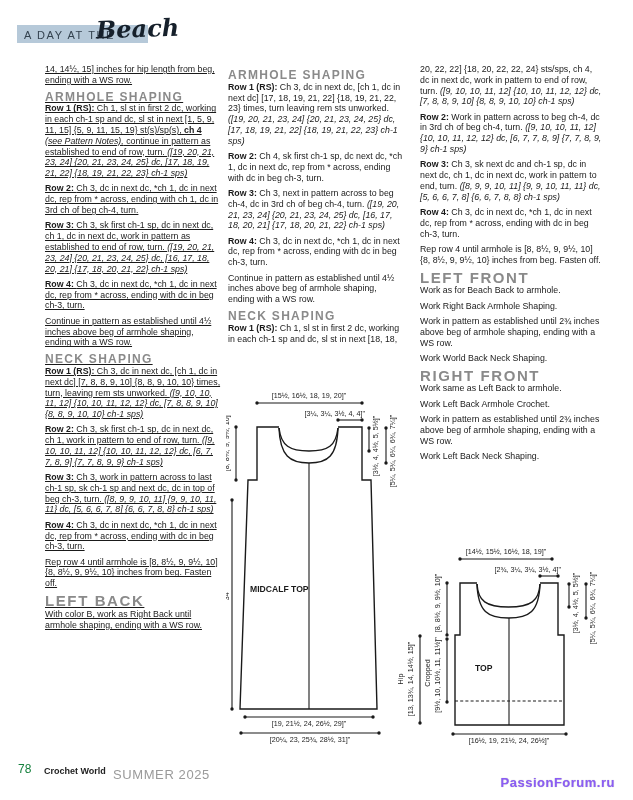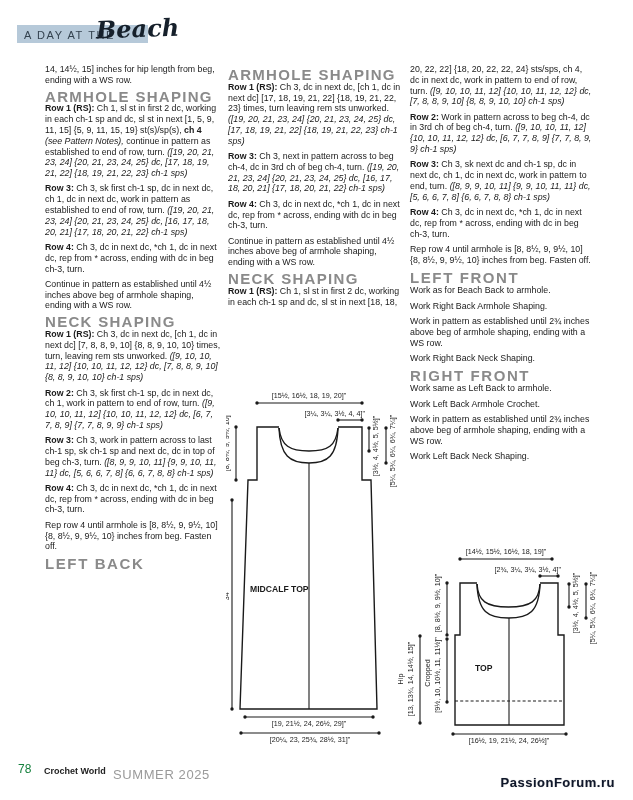--- a/index.html
+++ b/index.html
@@ -6,88 +6,91 @@
   #page{position:relative;width:633px;height:800px;background:#ffffff;overflow:hidden;
         font-family:"Liberation Sans",sans-serif;color:#1a1a1a;}
   
   #tagbar{position:absolute;left:17px;top:25px;width:131px;height:18px;background:#b6c9d9;}
   #tagprefix{position:absolute;left:24px;top:29px;font-size:11px;letter-spacing:1.6px;
         color:#33424f;font-weight:400;}
   #tagscript{position:absolute;left:96px;top:14px;font-family:"DejaVu Serif",serif;
         font-style:italic;font-weight:bold;font-size:24px;color:#16202b;transform:rotate(-2deg);}
   
   .col{position:absolute;top:64px;font-size:8.8px;line-height:10.8px;}
-  #col1{left:45px;width:176px;}
+  #col1{left:45px;width:176px;text-decoration:underline;}
   #col2{left:228px;width:176px;}
-  #col3{left:410px;width:183px;}
+  #col3{left:420px;width:183px;}
   .col p{margin:0 0 4.5px 0;}
   .col .h1{color:#8a8a8a;font-weight:bold;font-size:15px;letter-spacing:1.6px;margin:7px 0 2px 0;}
-  .col .h2{color:#8a8a8a;font-weight:bold;font-size:15px;letter-spacing:1.3px;margin:6px 0 1px 0;}
+  .col .h2{color:#8a8a8a;font-weight:bold;font-size:12px;letter-spacing:1.3px;margin:6px 0 1px 0;}
   .b{font-weight:bold;}
   .i{font-style:italic;}
   
   svg text{font-family:"Liberation Sans",sans-serif;font-size:7.2px;fill:#1a1a1a;}
   svg .dim{font-size:7.2px;}
   svg .gname{font-size:8.6px;font-weight:bold;}
   .outline{fill:none;stroke:#1a1a1a;stroke-width:1.4;}
   .arrow{stroke:#1a1a1a;stroke-width:1.1;}
   .dot{fill:#1a1a1a;}
   #svg1{position:absolute;left:226px;top:390px;}
   #svg2{position:absolute;left:396px;top:545px;}
   
   #pageno{position:absolute;left:18px;top:762px;font-size:12px;color:#15803d;}
   #magname{position:absolute;left:44px;top:766px;font-size:9px;font-weight:bold;color:#222;text-align:center;}
   #season{position:absolute;left:113px;top:766.5px;font-size:13px;color:#9a9a9a;letter-spacing:0.6px;}
   #watermark{position:absolute;right:18px;top:775px;font-size:13px;font-weight:bold;
-        color:#0f172a;text-shadow:0 0 1px #b5b5b5;letter-spacing:0.5px;}
+        color:#8b5cf6;text-shadow:0 0 1px #b5b5b5;letter-spacing:0.5px;}
 </style>
 </head>
 <body>
 
 <div id="page">
 
   <div id="tagbar"></div>
   <div id="tagprefix">A DAY AT THE</div>
   <div id="tagscript">Beach</div>
 
   <div id="col1" class="col">
       <p><span>14, 14½, 15] inches for hip length from beg, ending with a WS row.</span></p>
       <div class="h2"><span>ARMHOLE SHAPING</span></div>
       <p><span class="b">Row 1 (RS): </span><span>Ch 1, sl st in first 2 dc, working in each ch-1 sp and dc, sl st in next [1, 5, 9, 11, 15] {5, 9, 11, 15, 19} st(s)/sp(s), </span><span class="b">ch 4 </span><span class="i">(see Pattern Notes),</span><span>  continue in pattern as established to end of row, turn. </span><span class="i">([19, 20, 21, 23, 24] {20, 21, 23, 24, 25} dc, [17, 18, 19, 21, 22] {18, 19, 21, 22, 23} ch-1 sps)</span></p>
+      <p><span class="b">Row 2: </span><span>Ch 3, dc in next dc, *ch 1, dc in next dc, rep from * across, ending with ch 1, dc in 3rd ch of beg ch-4, turn.</span></p>
       <p><span class="b">Row 3: </span><span>Ch 3, sk first ch-1 sp, dc in next dc, ch 1, dc in next dc, work in pattern as established to end of row, turn. </span><span class="i">([19, 20, 21, 23, 24] {20, 21, 23, 24, 25} dc, [16, 17, 18, 20, 21] {17, 18, 20, 21, 22} ch-1 sps)</span></p>
       <p><span class="b">Row 4: </span><span>Ch 3, dc in next dc, *ch 1, dc in next dc, rep from * across, ending with dc in beg ch-3, turn.</span></p>
       <p><span>Continue in pattern as established until 4½ inches above beg of armhole shaping, ending with a WS row.</span></p>
       <div class="h2"><span>NECK SHAPING</span></div>
       <p><span class="b">Row 1 (RS): </span><span>Ch 3, dc in next dc, [ch 1, dc in next dc] [7, 8, 8, 9, 10] {8, 8, 9, 10, 10} times, turn, leaving rem sts unworked. </span><span class="i">([9, 10, 10, 11, 12] {10, 10, 11, 12, 12} dc, [7, 8, 8, 9, 10] {8, 8, 9, 10, 10} ch-1 sps)</span></p>
       <p><span class="b">Row 2: </span><span>Ch 3, sk first ch-1 sp, dc in next dc, ch 1, work in pattern to end of row, turn. </span><span class="i">([9, 10, 10, 11, 12] {10, 10, 11, 12, 12} dc, [6, 7, 7, 8, 9] {7, 7, 8, 9, 9} ch-1 sps)</span></p>
       <p><span class="b">Row 3: </span><span>Ch 3, work in pattern across to last ch-1 sp, sk ch-1 sp and next dc, dc in top of beg ch-3, turn. </span><span class="i">([8, 9, 9, 10, 11] {9, 9, 10, 11, 11} dc, [5, 6, 6, 7, 8] {6, 6, 7, 8, 8} ch-1 sps)</span></p>
       <p><span class="b">Row 4: </span><span>Ch 3, dc in next dc, *ch 1, dc in next dc, rep from * across, ending with dc in beg ch-3, turn.</span></p>
       <p><span>Rep row 4 until armhole is [8, 8½, 9, 9½, 10] {8, 8½, 9, 9½, 10} inches from beg. Fasten off.</span></p>
       <div class="h1"><span>LEFT BACK</span></div>
+      <p><span>With color B, work as Right Back until armhole shaping, ending with a WS row.</span></p>
     </div>
   <div id="col2" class="col">
       <div class="h2"><span>ARMHOLE SHAPING</span></div>
       <p><span class="b">Row 1 (RS): </span><span>Ch 3, dc in next dc, [ch 1, dc in next dc] [17, 18, 19, 21, 22] {18, 19, 21, 22, 23} times, turn leaving rem sts unworked. </span><span class="i">([19, 20, 21, 23, 24] {20, 21, 23, 24, 25} dc, [17, 18, 19, 21, 22] {18, 19, 21, 22, 23} ch-1 sps)</span></p>
+      <p><span class="b">Row 2: </span><span>Ch 4, sk first ch-1 sp, dc next dc, *ch 1, dc in next dc, rep from * across, ending with dc in beg ch-3, turn.</span></p>
       <p><span class="b">Row 3: </span><span>Ch 3, next in pattern across to beg ch-4, dc in 3rd ch of beg ch-4, turn. </span><span class="i">([19, 20, 21, 23, 24] {20, 21, 23, 24, 25} dc, [16, 17, 18, 20, 21] {17, 18, 20, 21, 22} ch-1 sps)</span></p>
       <p><span class="b">Row 4: </span><span>Ch 3, dc in next dc, *ch 1, dc in next dc, rep from * across, ending with dc in beg ch-3, turn.</span></p>
       <p><span>Continue in pattern as established until 4½ inches above beg of armhole shaping, ending with a WS row.</span></p>
       <div class="h2"><span>NECK SHAPING</span></div>
       <p><span class="b">Row 1 (RS): </span><span>Ch 1, sl st in first 2 dc, working in each ch-1 sp and dc, sl st in next [18, 18,</span></p>
     </div>
   <div id="col3" class="col">
       <p><span>20, 22, 22] {18, 20, 22, 22, 24} sts/sps, ch 4, dc in next dc, work in pattern to end of row, turn. </span><span class="i">([9, 10, 10, 11, 12] {10, 10, 11, 12, 12} dc, [7, 8, 8, 9, 10] {8, 8, 9, 10, 10} ch-1 sps)</span></p>
       <p><span class="b">Row 2: </span><span>Work in pattern across to beg ch-4, dc in 3rd ch of beg ch-4, turn. </span><span class="i">([9, 10, 10, 11, 12] {10, 10, 11, 12, 12} dc, [6, 7, 7, 8, 9] {7, 7, 8, 9, 9} ch-1 sps)</span></p>
       <p><span class="b">Row 3: </span><span>Ch 3, sk next dc and ch-1 sp, dc in next dc, ch 1, dc in next dc, work in pattern to end, turn. </span><span class="i">([8, 9, 9, 10, 11] {9, 9, 10, 11, 11} dc, [5, 6, 6, 7, 8] {6, 6, 7, 8, 8} ch-1 sps)</span></p>
       <p><span class="b">Row 4: </span><span>Ch 3, dc in next dc, *ch 1, dc in next dc, rep from * across, ending with dc in beg ch-3, turn.</span></p>
       <p><span>Rep row 4 until armhole is [8, 8½, 9, 9½, 10] {8, 8½, 9, 9½, 10} inches from beg. Fasten off.</span></p>
       <div class="h1"><span>LEFT FRONT</span></div>
       <p><span>Work as for Beach Back to armhole.</span></p>
       <p><span>Work Right Back Armhole Shaping.</span></p>
       <p><span>Work in pattern as established until 2¾ inches above beg of armhole shaping, ending with a WS row.</span></p>
-      <p><span>Work Right Back Neck Shaping.</span></p>
+      <p><span>Work World Back Neck Shaping.</span></p>
       <div class="h1"><span>RIGHT FRONT</span></div>
       <p><span>Work same as Left Back to armhole.</span></p>
       <p><span>Work Left Back Armhole Crochet.</span></p>
       <p><span>Work in pattern as established until 2¾ inches above beg of armhole shaping, ending with a WS row.</span></p>
       <p><span>Work Left Back Neck Shaping.</span></p>
     </div>
 
   <svg id="svg1" width="178" height="368" viewBox="0 0 178 368">
 
     <path class="outline" d="M53,37 L31,37 L31,90 L22,90 L14,319 L151,319 L145,90 L136,90 L136,37 L112,37"></path>

